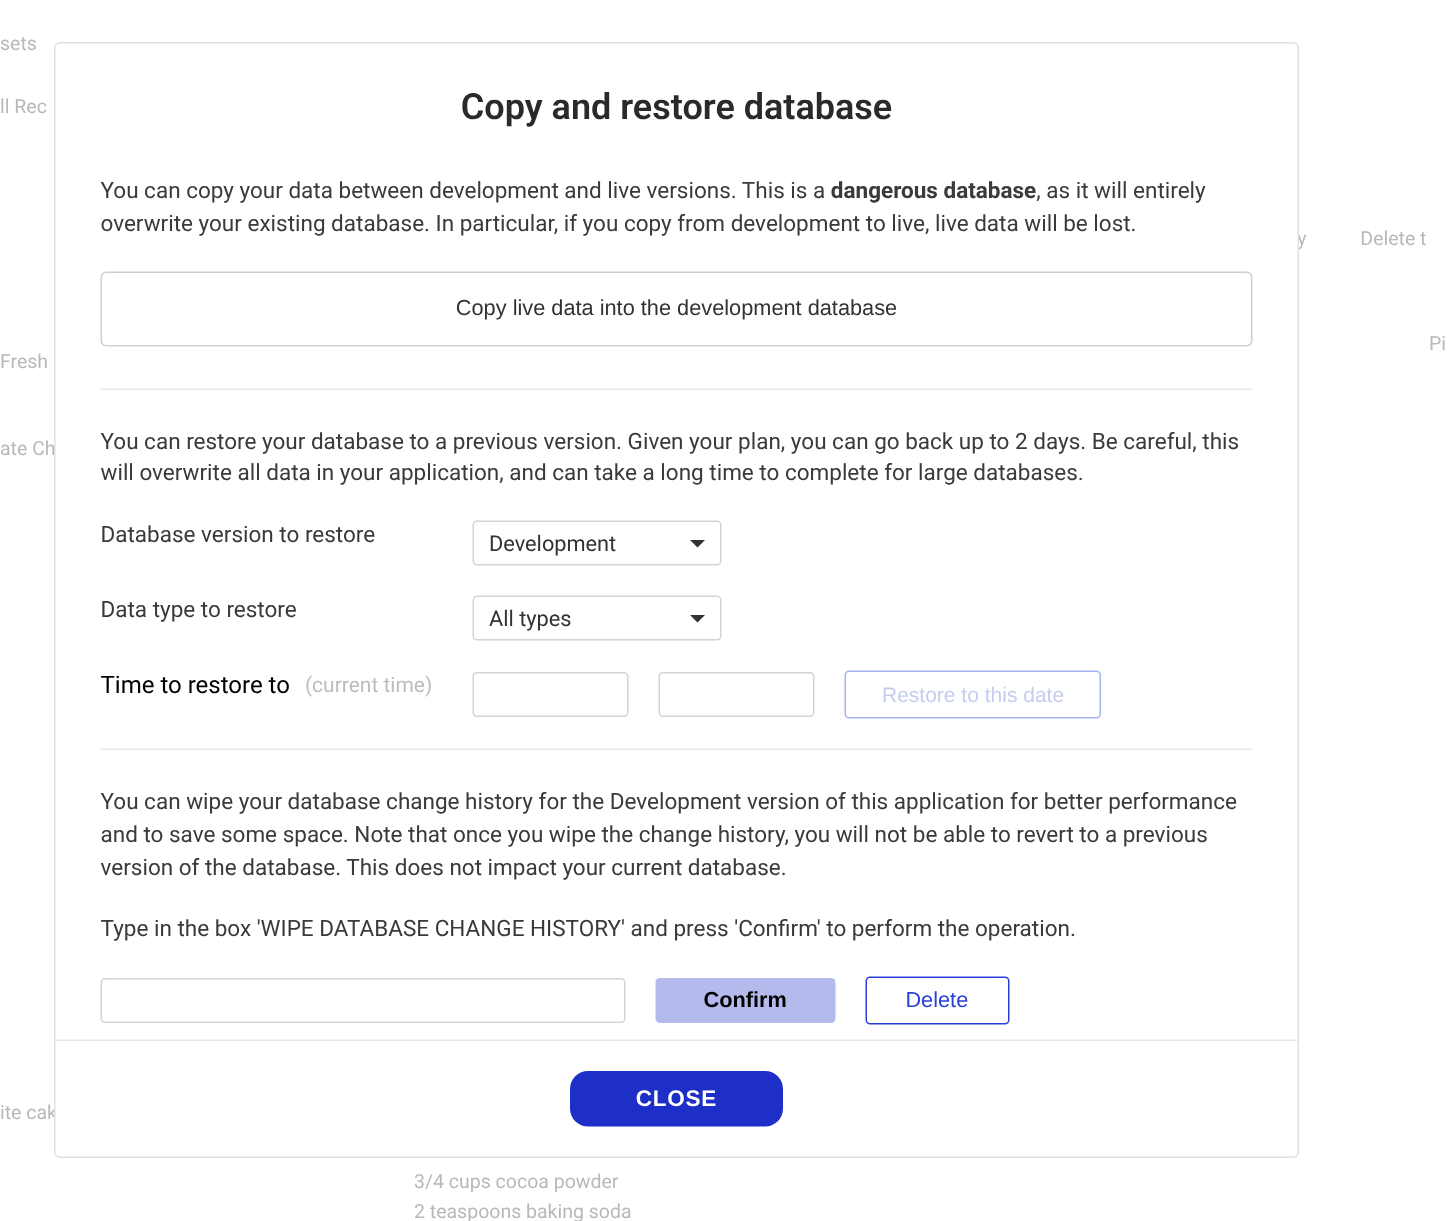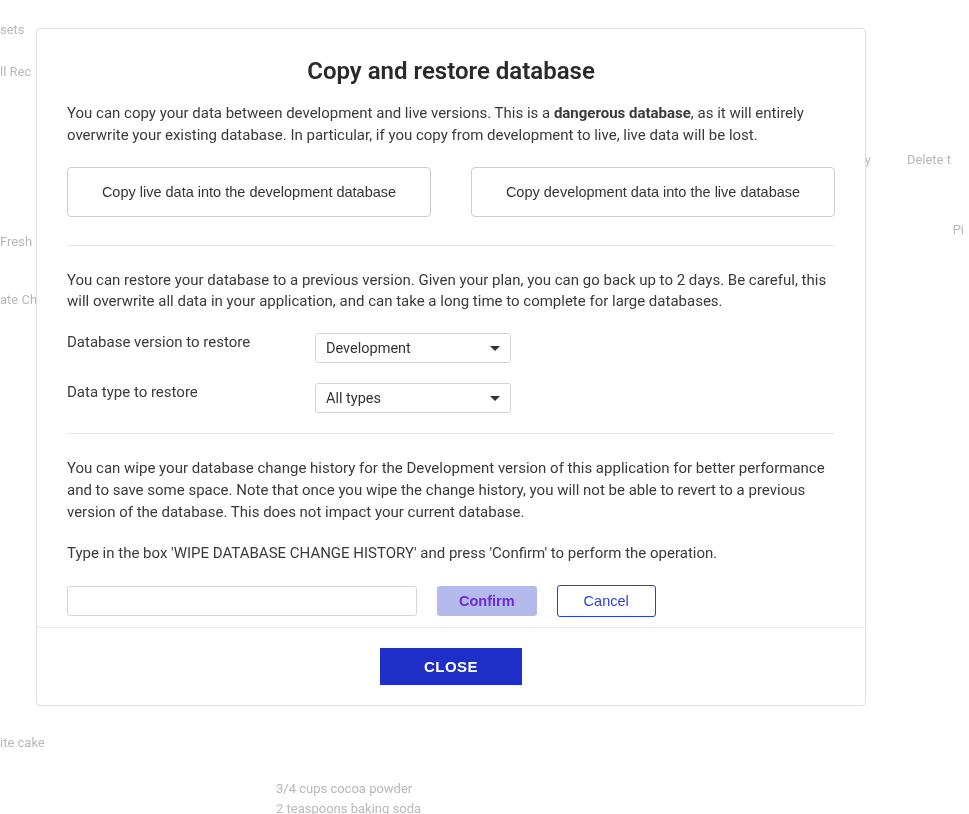--- a/index.html
+++ b/index.html
@@ -42,21 +42,21 @@
       flex-direction: column;
     }
     .modal-content {
       padding: 28px 30px 10px 30px;
     }
     .modal-title {
       text-align: center;
       font-size: 24px;
       font-weight: 600;
       color: #2a2a2a;
-      margin-bottom: 18px;
+      margin-bottom: 32px;
     }
     .description {
       font-size: 15px;
       color: #3a3a3a;
       line-height: 1.45;
       margin-bottom: 20px;
     }
     .description strong {
       font-weight: 700;
     }
@@ -90,21 +90,21 @@
       width: 248px;
       font-size: 15px;
       color: #3a3a3a;
     }
     .form-label-sub {
       color: #bdbdbd;
       font-size: 14px;
       margin-left: 10px;
     }
     .dropdown {
-      width: 196px;
+      width: 166px;
       height: 30px;
       border: 1px solid #d4d4d4;
       border-radius: 3px;
       background: #ffffff;
       display: flex;
       align-items: center;
       justify-content: space-between;
       padding: 0 10px;
       font-size: 14.5px;
       color: #333333;
@@ -154,24 +154,24 @@
     .wipe-input {
       width: 350px;
       height: 30px;
       border: 1px solid #d4d4d4;
       border-radius: 3px;
       padding: 0 8px;
       font-size: 14px;
     }
     .confirm-button {
       background: #b4bbec;
-      color: #6d28d9;
+      color: #000000;
       border: none;
       border-radius: 3px;
-      padding: 7px 22px;
+      padding: 7px 32px;
       font-size: 14.5px;
       font-weight: 600;
       cursor: pointer;
     }
     .cancel-button {
       background: #ffffff;
       border: 1px solid #2a3fd6;
       color: #2a3fd6;
       border-radius: 3px;
       padding: 7px 26px;
@@ -181,21 +181,21 @@
     .modal-footer {
       border-top: 1px solid #e8e8e8;
       padding: 20px 0;
       display: flex;
       justify-content: center;
     }
     .close-button {
       background: #1d2fc7;
       color: #ffffff;
       border: none;
-      border-radius: 0;
+      border-radius: 12px;
       padding: 10px 44px;
       font-size: 15px;
       font-weight: 700;
       letter-spacing: 0.5px;
       cursor: pointer;
     }
   </style>
 </head>
 <body>
 
@@ -215,21 +215,20 @@
 <div class="modal">
   <div class="modal-content">
     <h2 class="modal-title">Copy and restore database</h2>
 
     <p class="description">
       <span>You can copy your data between development and live versions. This is a </span><strong>dangerous database</strong><span>, as it will entirely overwrite your existing database. In particular, if you copy from development to live, live data will be lost.</span>
     </p>
 
     <div class="button-row">
       <button class="outline-button">Copy live data into the development database</button>
-      <button class="outline-button">Copy development data into the live database</button>
     </div>
 
     <div class="divider"></div>
 
     <p class="description">You can restore your database to a previous version. Given your plan, you can go back up to 2 days. Be careful, this will overwrite all data in your application, and can take a long time to complete for large databases.</p>
 
     <div class="form-row">
       <div class="form-label">Database version to restore</div>
       <div class="dropdown">
         <span>Development</span>
@@ -238,30 +237,41 @@
     </div>
 
     <div class="form-row">
       <div class="form-label">Data type to restore</div>
       <div class="dropdown">
         <span>All types</span>
         <span class="dropdown-caret"></span>
       </div>
     </div>
 
+    <div class="form-row">
+      <div class="time-label-area">
+        <span>Time to restore to</span>
+        <span class="form-label-sub">(current time)</span>
+      </div>
+      <div class="time-row">
+        <input class="small-input" type="text" style="">
+        <input class="small-input" type="text" style="">
+        <button class="restore-button">Restore to this date</button>
+      </div>
+    </div>
 
     <div class="divider" style="margin-top:10px;"></div>
 
     <p class="description">You can wipe your database change history for the Development version of this application for better performance and to save some space. Note that once you wipe the change history, you will not be able to revert to a previous version of the database. This does not impact your current database.</p>
     <p class="description">Type in the box 'WIPE DATABASE CHANGE HISTORY' and press 'Confirm' to perform the operation.</p>
 
     <div class="wipe-input-row">
       <input class="wipe-input" type="text" style="">
       <button class="confirm-button">Confirm</button>
-      <button class="cancel-button">Cancel</button>
+      <button class="cancel-button">Delete</button>
     </div>
 
   </div>
 
   <div class="modal-footer">
     <button class="close-button">CLOSE</button>
   </div>
 </div>
 
 </body></html>

